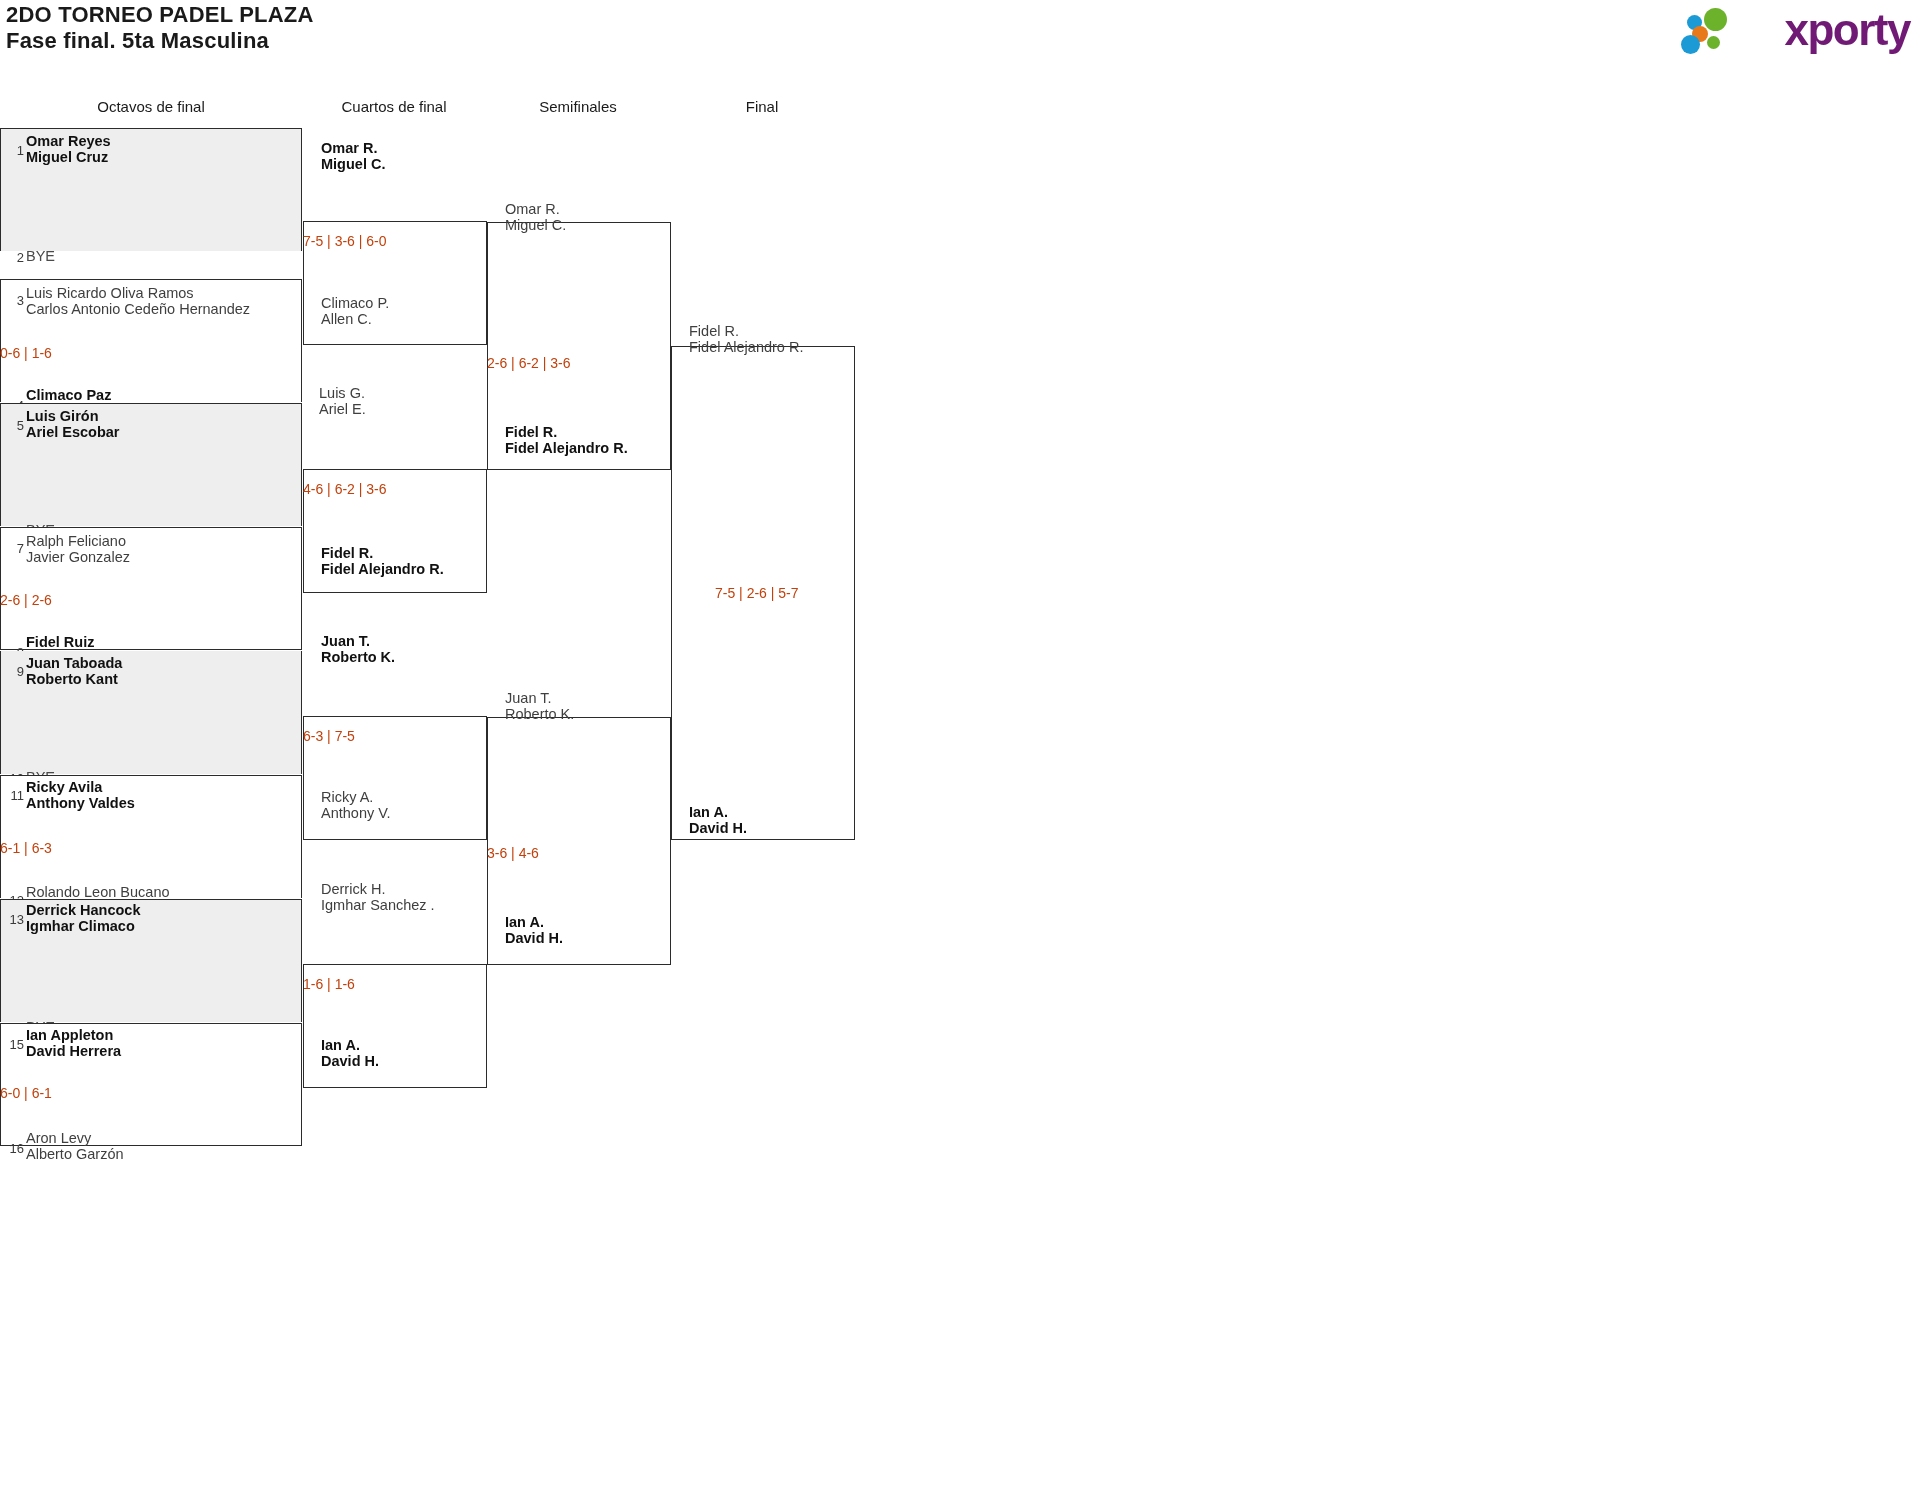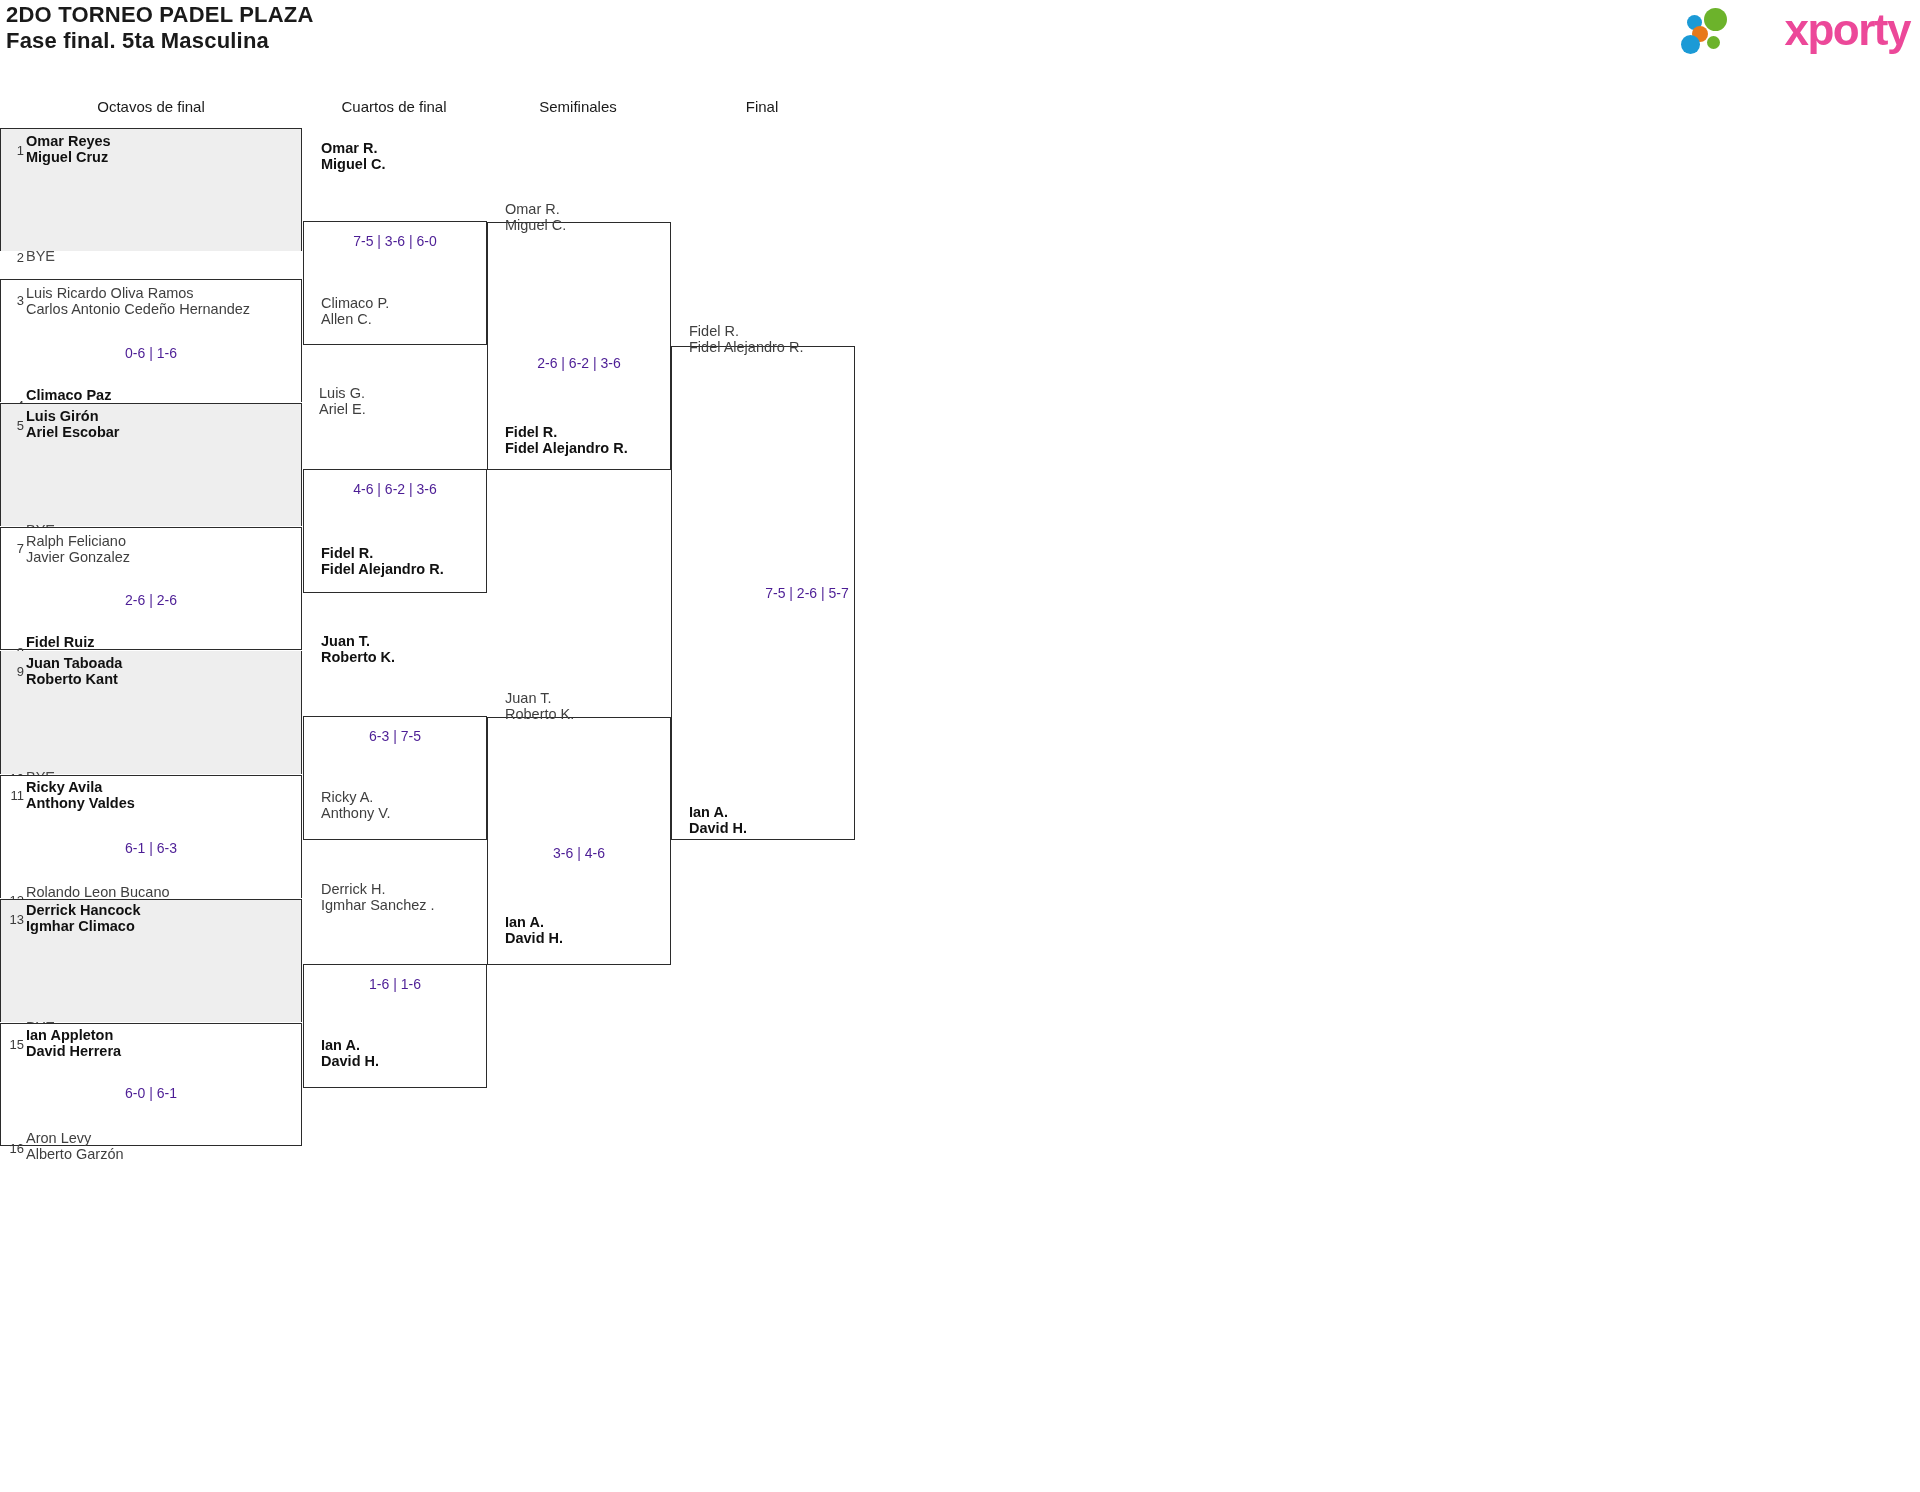--- a/index.html
+++ b/index.html
@@ -24,21 +24,21 @@
   }
   .title-line2 {
     font-size: 22px; font-weight: bold; color: #1a1a1a;
     letter-spacing: 0.2px; line-height: 26px; white-space: nowrap;
   }
 
   .logo { position: absolute; right: 10px; top: 4px; height: 52px; display: flex; align-items: center; }
   .logo-dots { position: relative; width: 60px; height: 48px; margin-right: 2px; }
   .dot { position: absolute; border-radius: 50%; }
   .logo-word {
-    font-size: 44px; font-weight: bold; color: #ec4899;
+    font-size: 44px; font-weight: bold; color: #701a75;
     letter-spacing: -1.5px; line-height: 44px; margin-left: 44px;
   }
 
   
   .round-head {
     position: absolute; top: 98px;
     font-size: 15px; color: #1a1a1a; text-align: center;
     white-space: nowrap;
   }
 
@@ -64,21 +64,21 @@
     position: absolute; left: 26px;
     font-size: 14.5px; line-height: 15.5px; color: #3f3f3f;
     white-space: nowrap;
   }
   .team .p { display: block; }
   .team.win { color: #111111; font-weight: bold; }
   .team.bye { font-size: 14.5px; color: #4a4a4a; }
 
   .score {
     position: absolute;
-    font-size: 14px; color: #4c1d95; text-align: center; white-space: nowrap;
+    font-size: 14px; color: #c2410c; white-space: nowrap;
   }
 
   
   .mbox {
     position: absolute;
     border: 1px solid #2b2b2b;
     background: transparent;
   }
   .mlabel {
     position: absolute;

